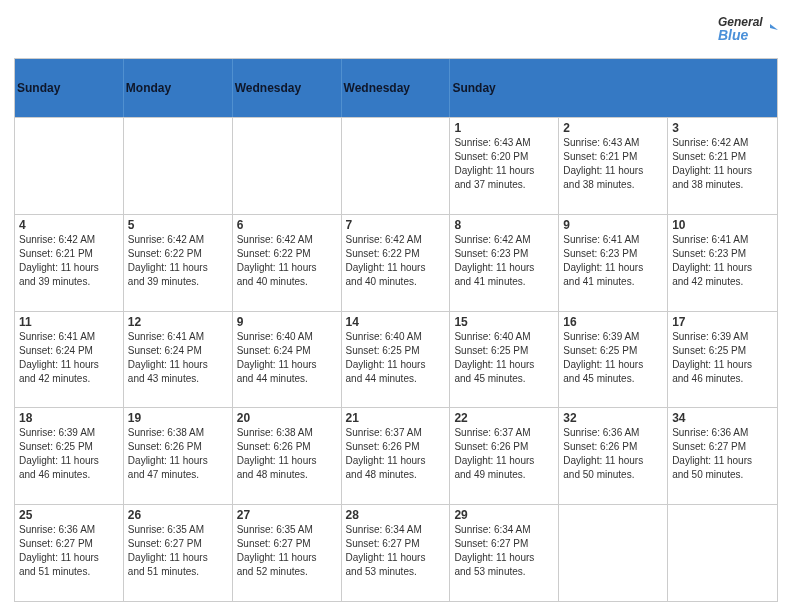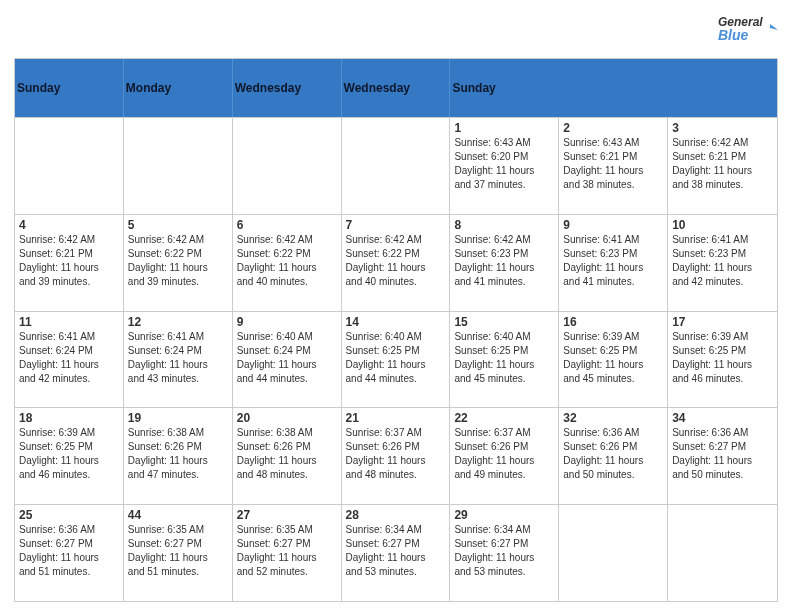--- a/index.html
+++ b/index.html
@@ -302,21 +302,21 @@
         </div>
         <div class="cal-row">
           <div class="cal-cell">
             <div class="day-number">25</div>
             <div class="day-info" style="white-space: pre-line;">Sunrise: 6:36 AM
 Sunset: 6:27 PM
 Daylight: 11 hours
 and 51 minutes.</div>
           </div>
           <div class="cal-cell">
-            <div class="day-number">44</div>
+            <div class="day-number">26</div>
             <div class="day-info" style="white-space: pre-line;">Sunrise: 6:35 AM
 Sunset: 6:27 PM
 Daylight: 11 hours
 and 51 minutes.</div>
           </div>
           <div class="cal-cell">
             <div class="day-number">27</div>
             <div class="day-info" style="white-space: pre-line;">Sunrise: 6:35 AM
 Sunset: 6:27 PM
 Daylight: 11 hours

